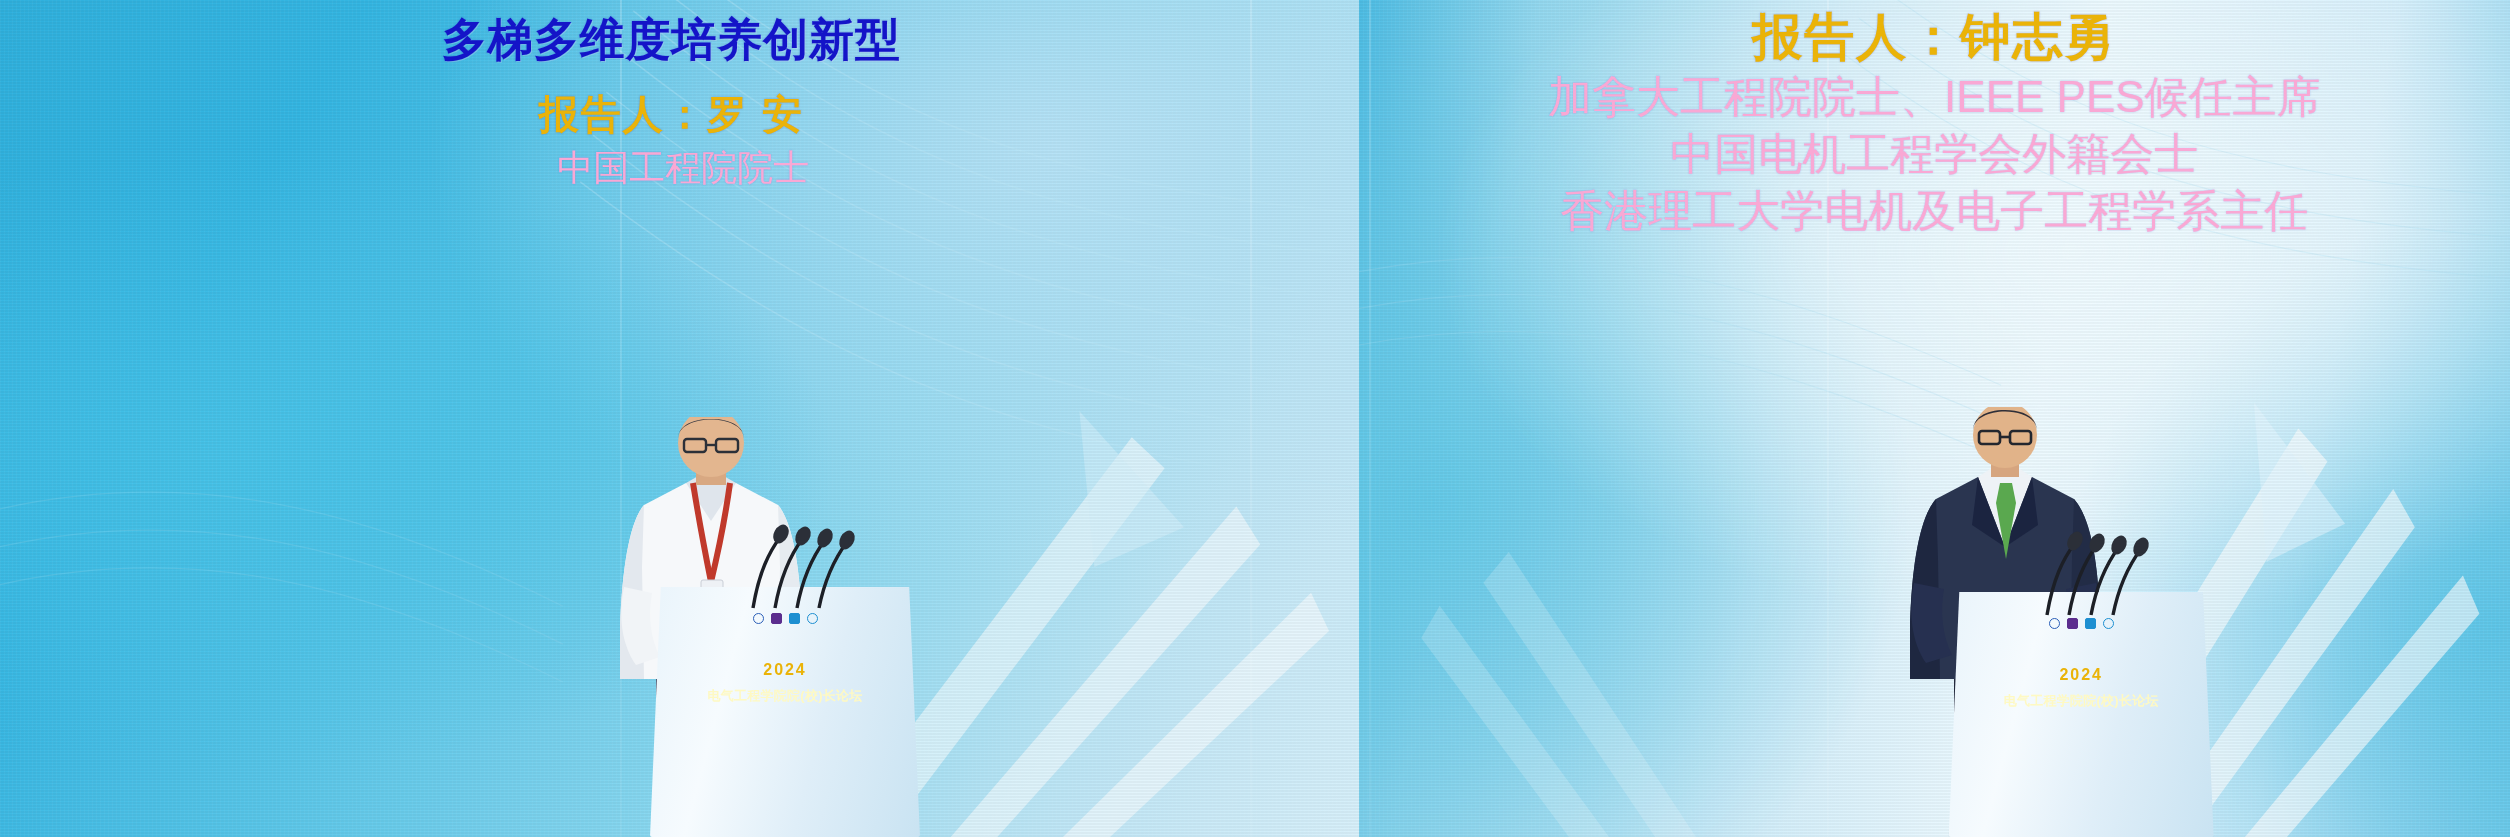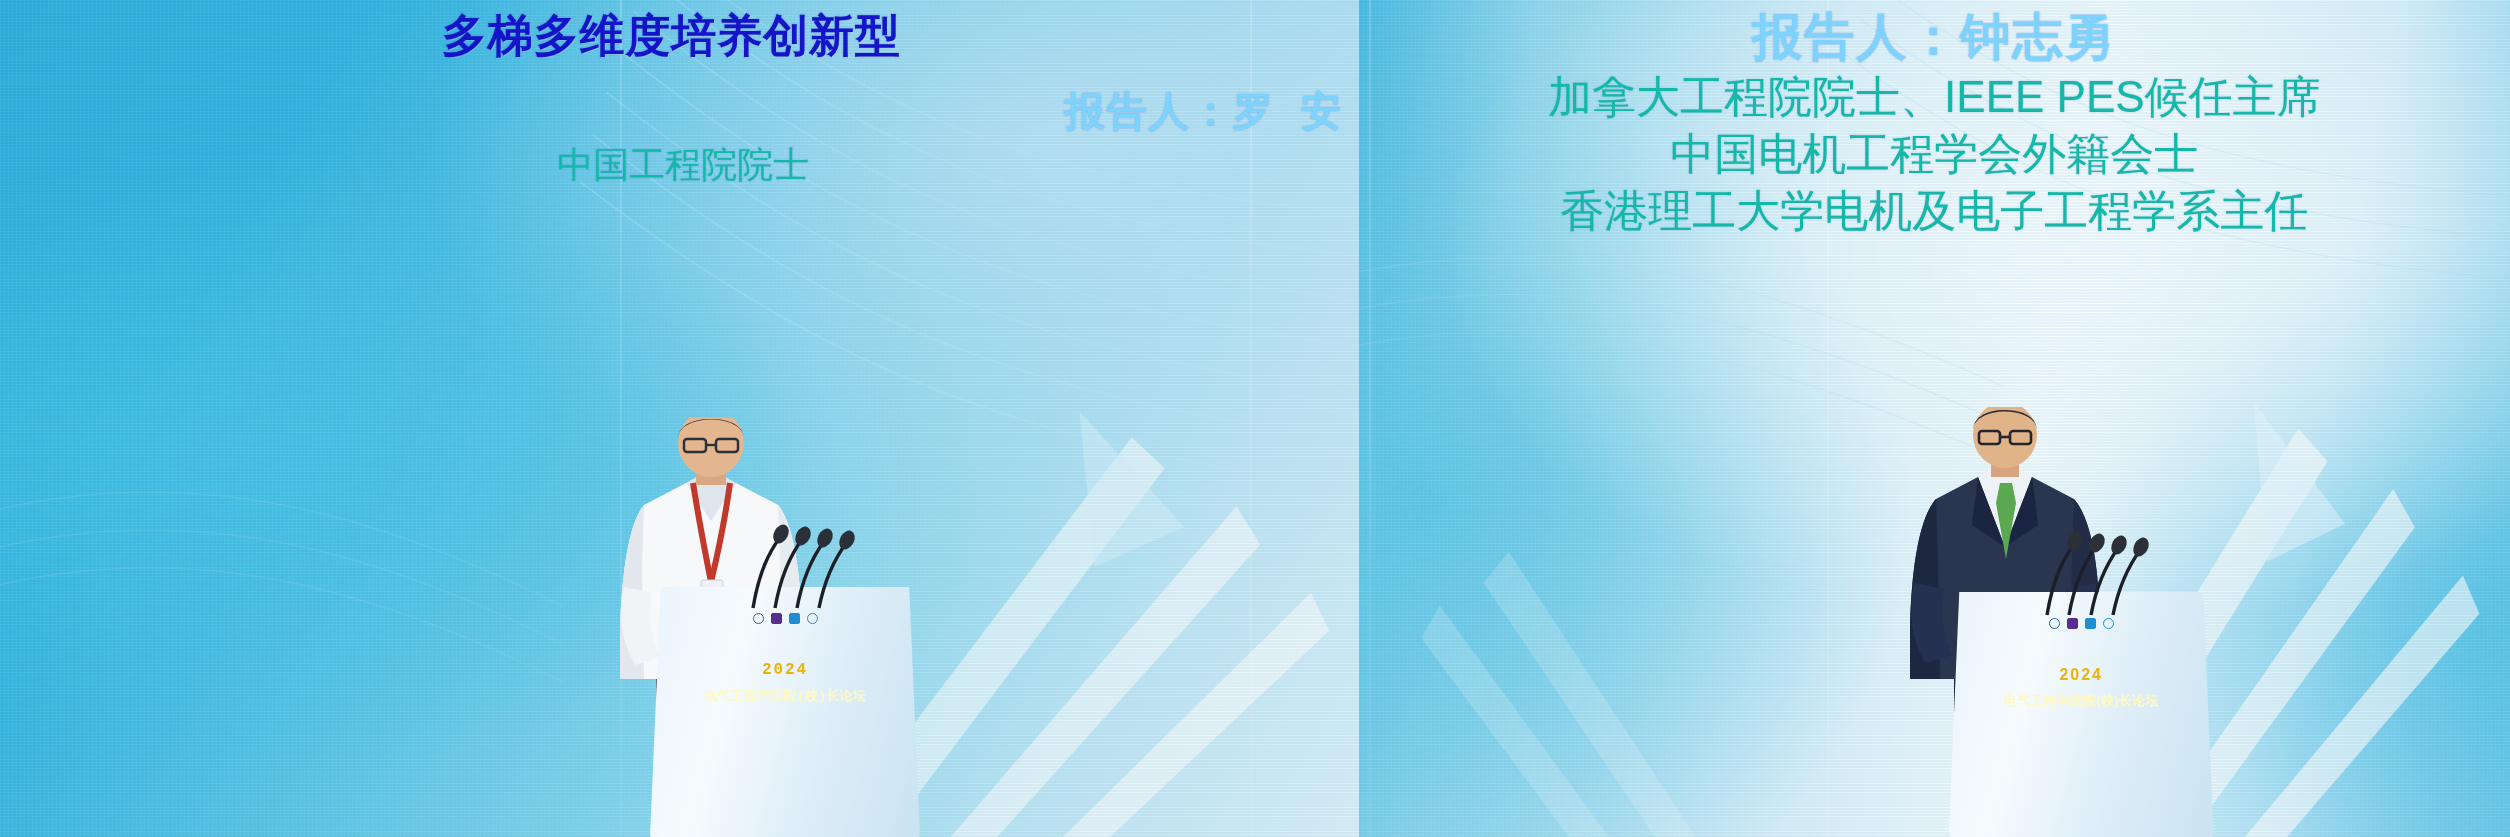--- a/index.html
+++ b/index.html
@@ -6,21 +6,21 @@
   * { margin:0; padding:0; box-sizing:border-box; }
   html,body {
     width:2510px; height:837px; overflow:hidden;
     background:#0b4d7a;
     font-family:"Liberation Sans", sans-serif;
   }
   .stage { position:relative; width:2510px; height:837px; display:flex; }
 
   
   .panel { position:relative; height:837px; overflow:hidden; }
-  .panel.left  { width:1481px;font-family:Liberation Mono, monospace; }
+  .panel.left  { width:1481px; }
   .panel.right { width:1255px; }
 
   
   .led-bg { position:absolute; inset:0; }
 
   .left .led-bg{
     background:
       radial-gradient(ellipse 70% 60% at 18% 55%, rgba(72,196,233,.85) 0%, rgba(41,166,220,0) 62%),
       radial-gradient(ellipse 80% 90% at 78% 18%, rgba(190,228,247,.85) 0%, rgba(120,200,235,0) 58%),
       linear-gradient(120deg,#2fb0dd 0%, #34b6e2 20%, #59c6e9 40%, #8ad8f0 62%, #bde6f6 82%, #d8f0fa 100%);
@@ -65,27 +65,27 @@
   .title-line{
     font-weight:700;
     color:#1414c8;
     letter-spacing:.02em;
     line-height:1.14;
     text-shadow:0 0 2px rgba(20,20,200,.35), 1px 1px 0 rgba(255,255,255,.25);
   }
   .left .title-line{ font-size:45px; }
 
   .speaker-line{
-    font-weight:700; color:#7dd3fc; line-height:1.18;
+    font-weight:700; color:#eab308; line-height:1.18;
     text-shadow:0 0 2px rgba(20,20,200,.3);
   }
-  .left .speaker-line{ font-size:40px; margin-top:26px; letter-spacing:.05em;text-align:right; }
+  .left .speaker-line{ font-size:40px; margin-top:26px; letter-spacing:.05em; }
 
   .affil-line{
-    font-weight:400; color:#14b8a6; line-height:1.2;
+    font-weight:400; color:#f9a8d4; line-height:1.2;
     text-shadow:0 0 2px rgba(30,70,220,.25);
   }
   .left .affil-line{ font-size:36px; margin-top:8px;padding-left:24px; }
   .left .affil-line.wide{ font-size:37px; margin-top:4px; letter-spacing:-.005em; }
 
   .right .speaker-line{ font-size:50px; letter-spacing:.04em; }
   .right .affil-line{ font-size:44px; margin-top:4px; }
 
   
   .figure{ position:absolute; bottom:0; z-index:7; }

